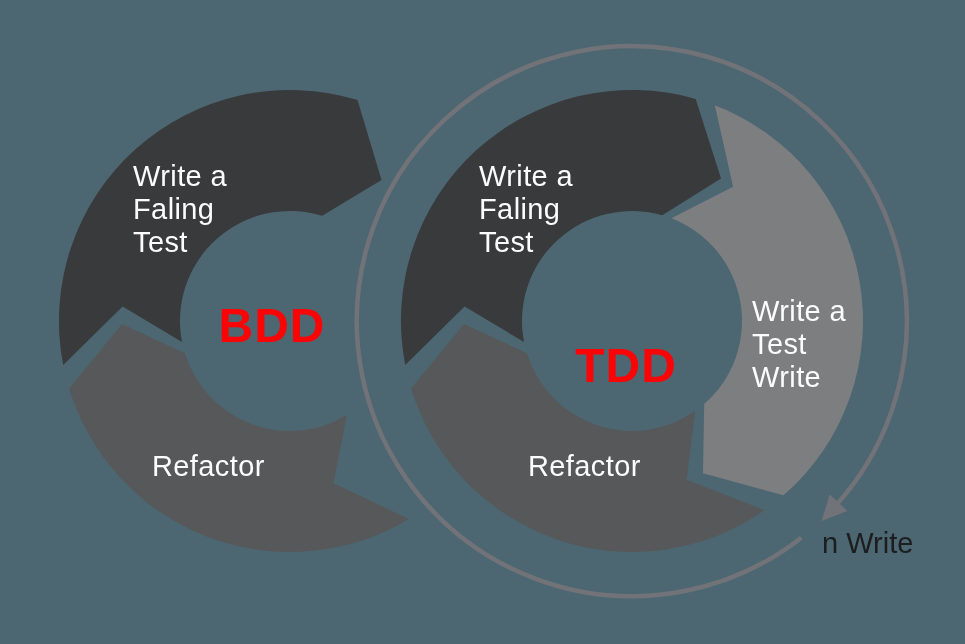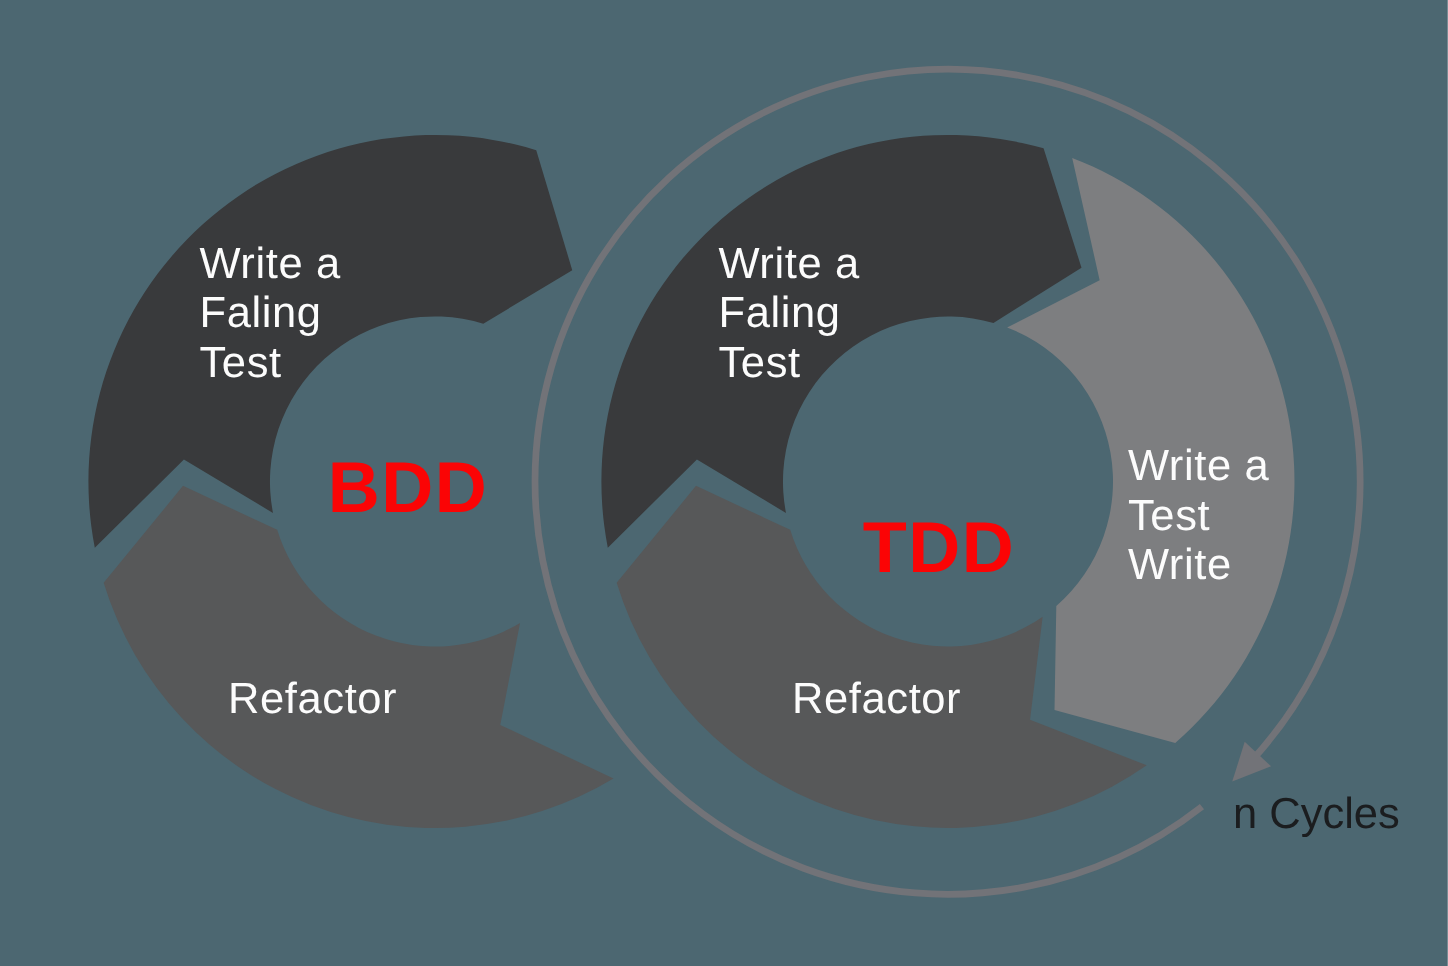--- a/index.html
+++ b/index.html
@@ -76,15 +76,15 @@
   <div class="seg-label" style="left: 752px; top: 295px; color: rgb(252, 252, 252);">
     <div>Write a</div>
     <div>Test</div>
     <div>Write</div>
   </div>
 
   <div class="seg-label" style="left: 528px; top: 450px; color: rgb(252, 252, 252);">Refactor</div>
 
   <div class="cycle-title" id="t-tdd" style="left: 626px; top: 323px; color: rgb(251, 4, 5); margin-top: 43px;">TDD</div>
 
-  <div class="note-label" id="t-ncycles" style="left: 822px; top: 527px; color: rgb(27, 29, 31);">n Cycles</div>
+  <div class="note-label" id="t-ncycles" style="left: 822px; top: 527px; color: rgb(27, 29, 31);">n Write</div>
 
 </div>
 
 </body></html>

